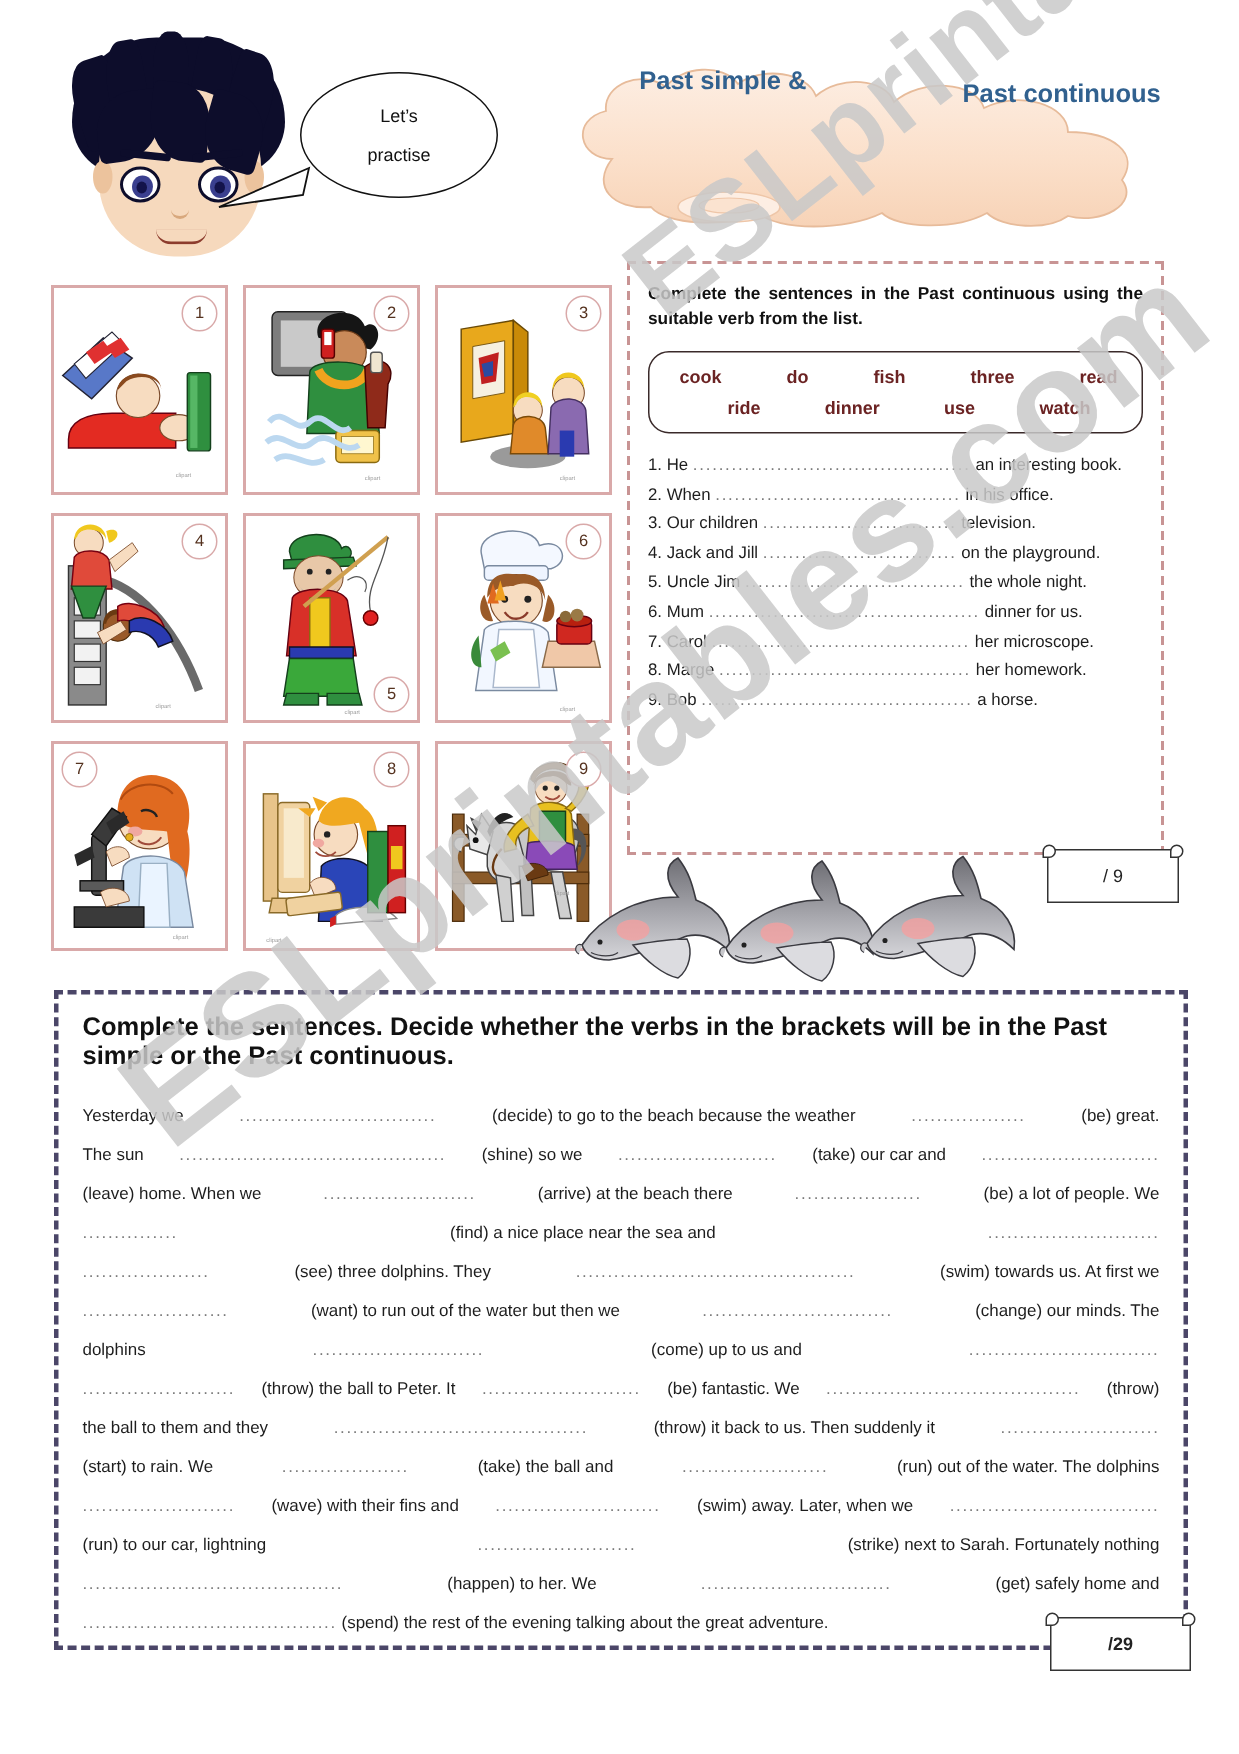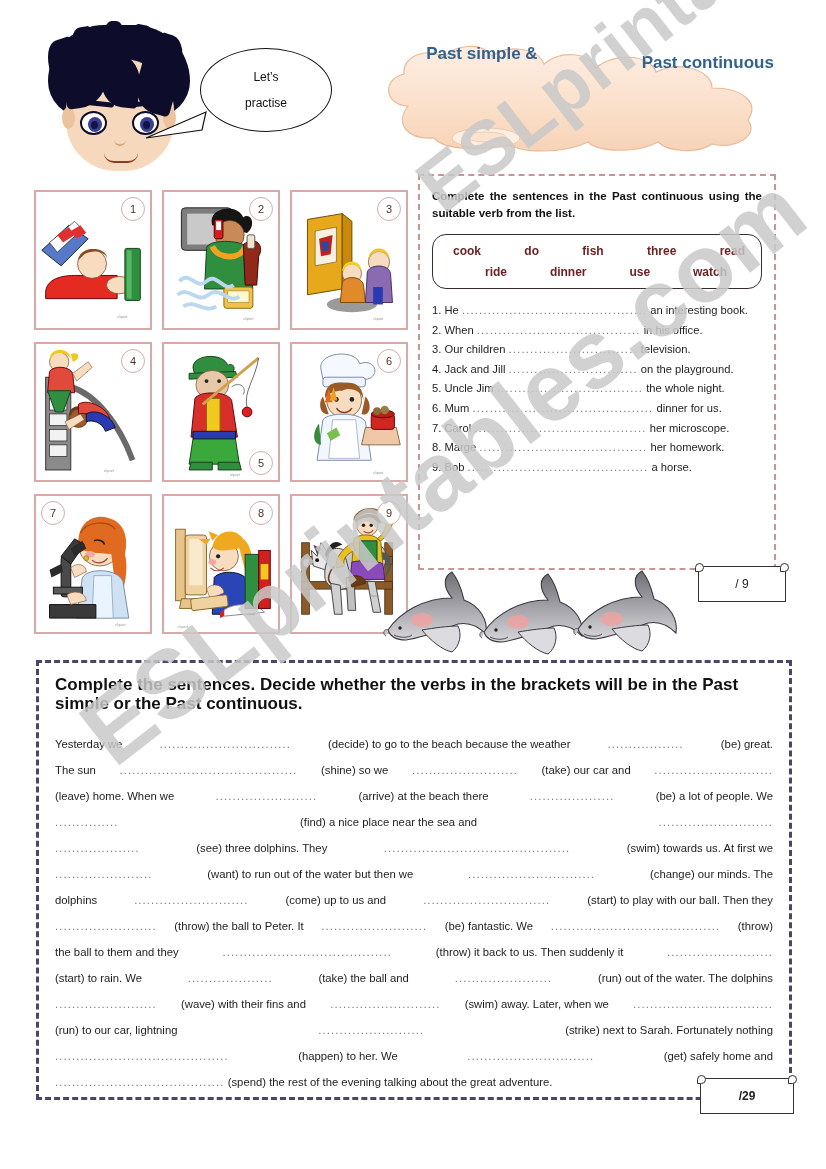--- a/index.html
+++ b/index.html
@@ -591,21 +591,20 @@
       <span class="dot-sm">.......................</span>
       <span>(want) to run out of the water but then we</span>
       <span class="dot-sm">..............................</span>
       <span>(change) our minds. The</span>
     </div>
     <div class="p-line">
       <span>dolphins</span>
       <span class="dot-sm">...........................</span>
       <span>(come) up to us and</span>
       <span class="dot-sm">..............................</span>
-      <span>(start) to play with our ball. Then they</span>
     </div>
     <div class="p-line">
       <span class="dot-sm">........................</span>
       <span>(throw) the ball to Peter. It</span>
       <span class="dot-sm">.........................</span>
       <span>(be) fantastic. We</span>
       <span class="dot-sm">........................................</span>
       <span>(throw)</span>
     </div>
     <div class="p-line">

